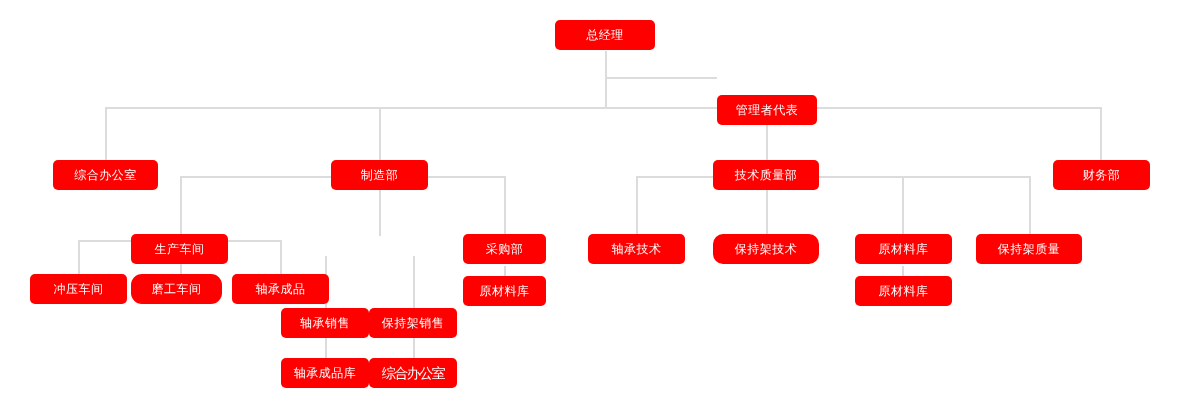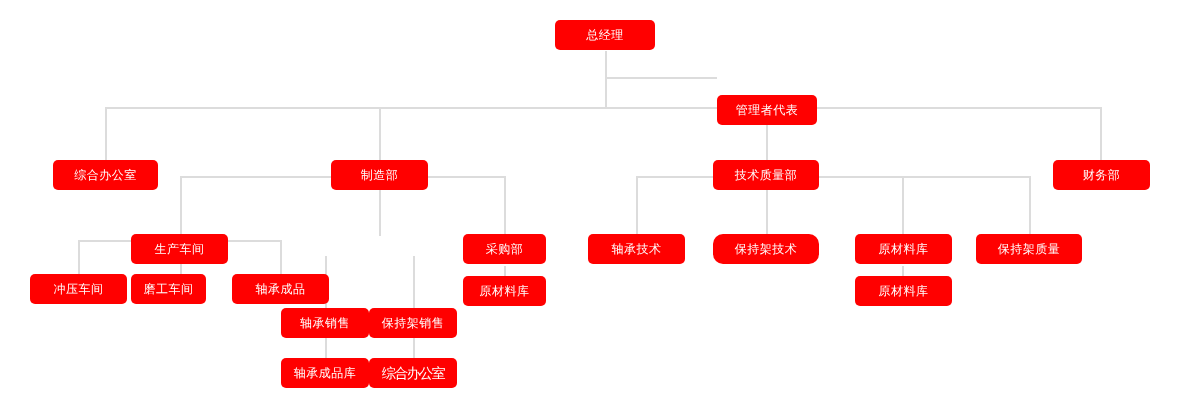--- a/index.html
+++ b/index.html
@@ -103,21 +103,21 @@
   <div class="node" style="left:588px; top:234px; width:97px;">轴承技术</div>
 
   <div class="node" style="left:713px; top:234px; width:106px;border-radius:10px;">保持架技术</div>
 
   <div class="node" style="left:855px; top:234px; width:97px;">原材料库</div>
 
   <div class="node" style="left:976px; top:234px; width:106px;">保持架质量</div>
 
   <div class="node" style="left:30px; top:274px; width:97px;">冲压车间</div>
 
-  <div class="node" style="left:131px; top:274px; width:75px;">磨工车间</div>
+  <div class="node" style="left:131px; top:274px; width:91px;border-radius:11px;">磨工车间</div>
 
   <div class="node" style="left:232px; top:274px; width:97px;">轴承成品</div>
 
   <div class="node" style="left:463px; top:276px; width:83px;">原材料库</div>
 
   <div class="node" style="left:855px; top:276px; width:97px;">原材料库</div>
 
   <div class="node" style="left:281px; top:308px; width:88px;">轴承销售</div>
 
   <div class="node" style="left:369px; top:308px; width:88px;">保持架销售</div>

